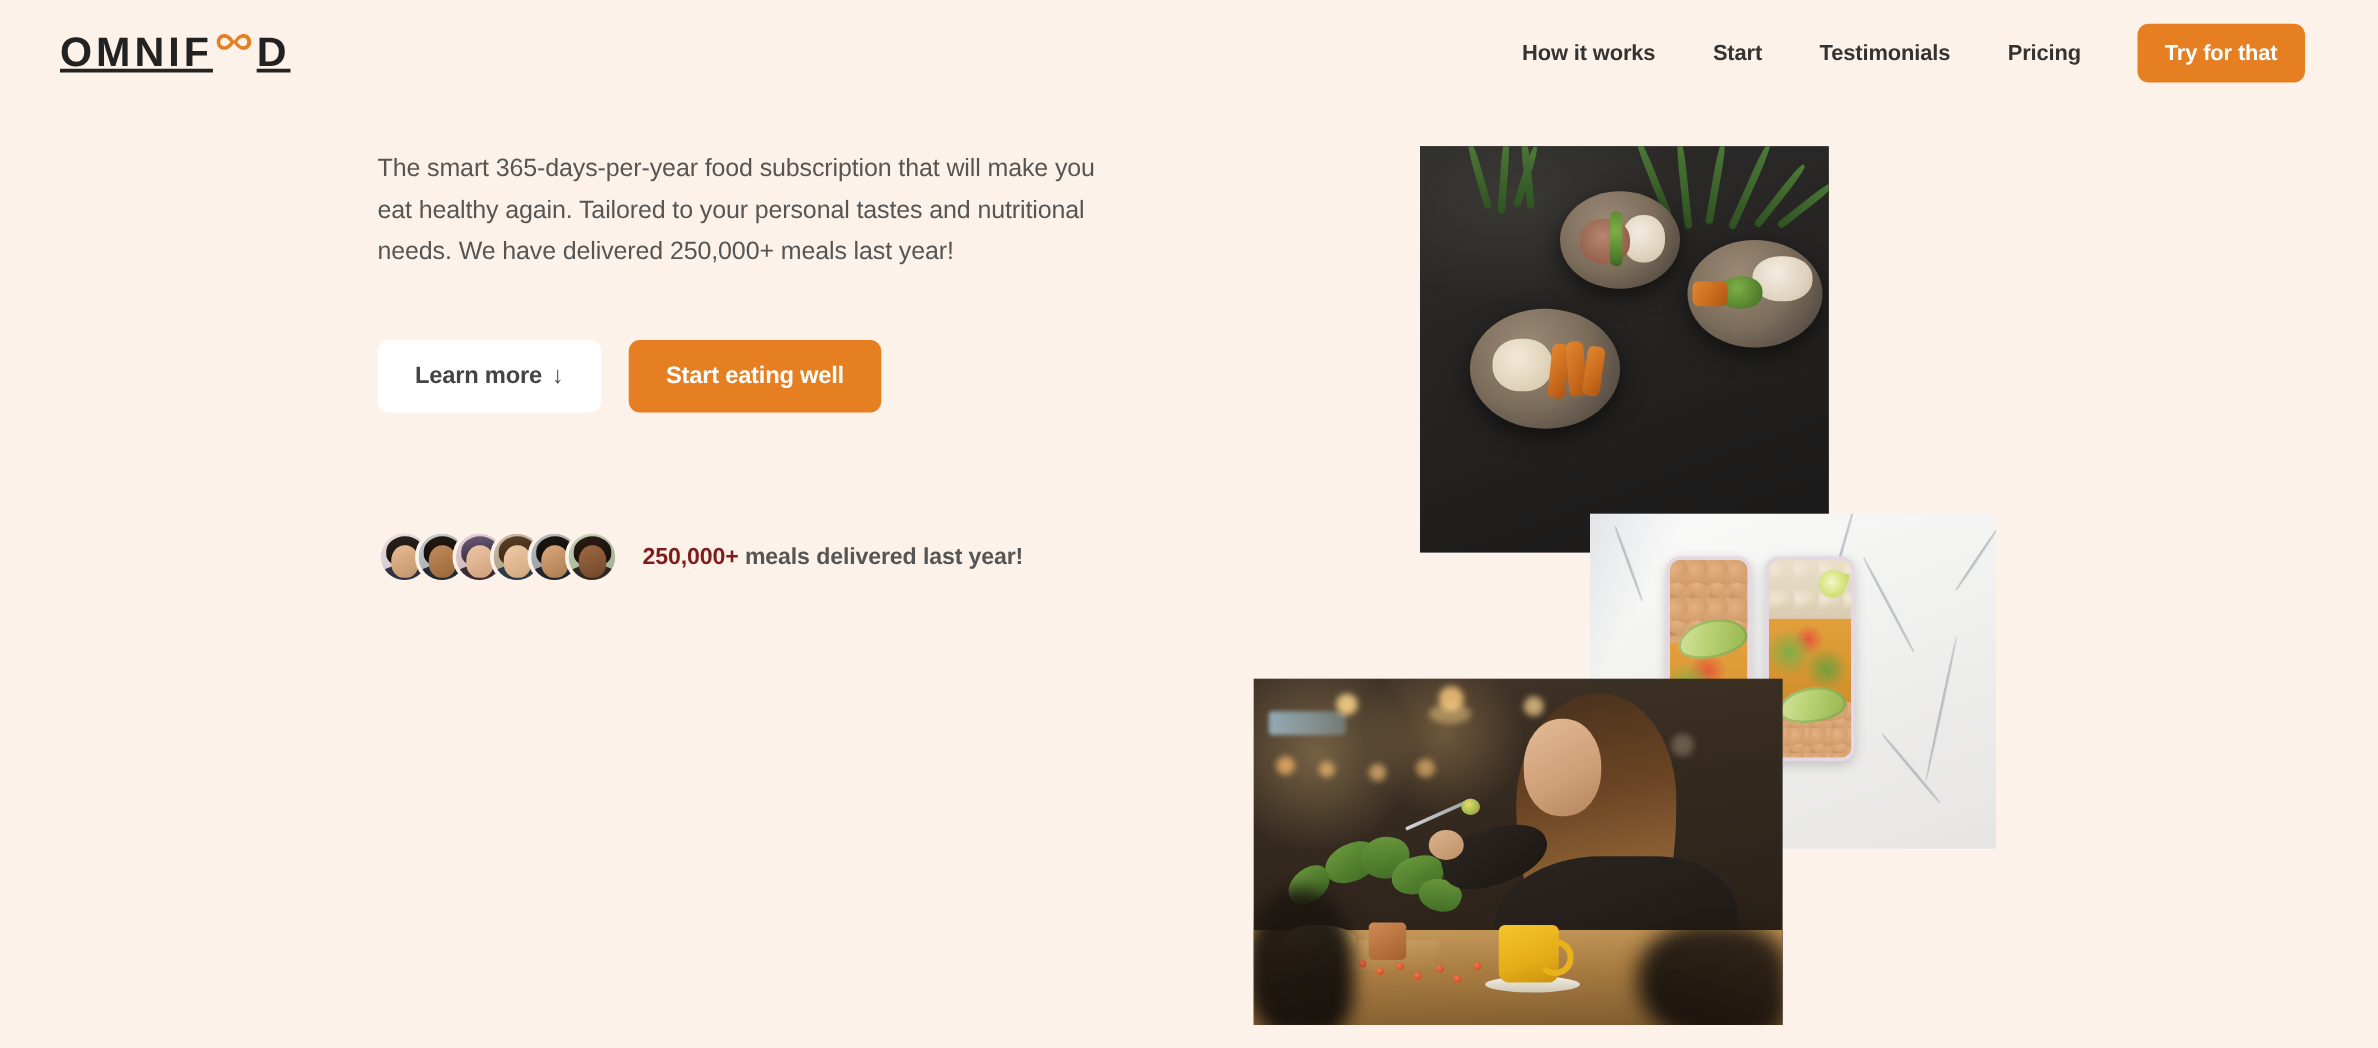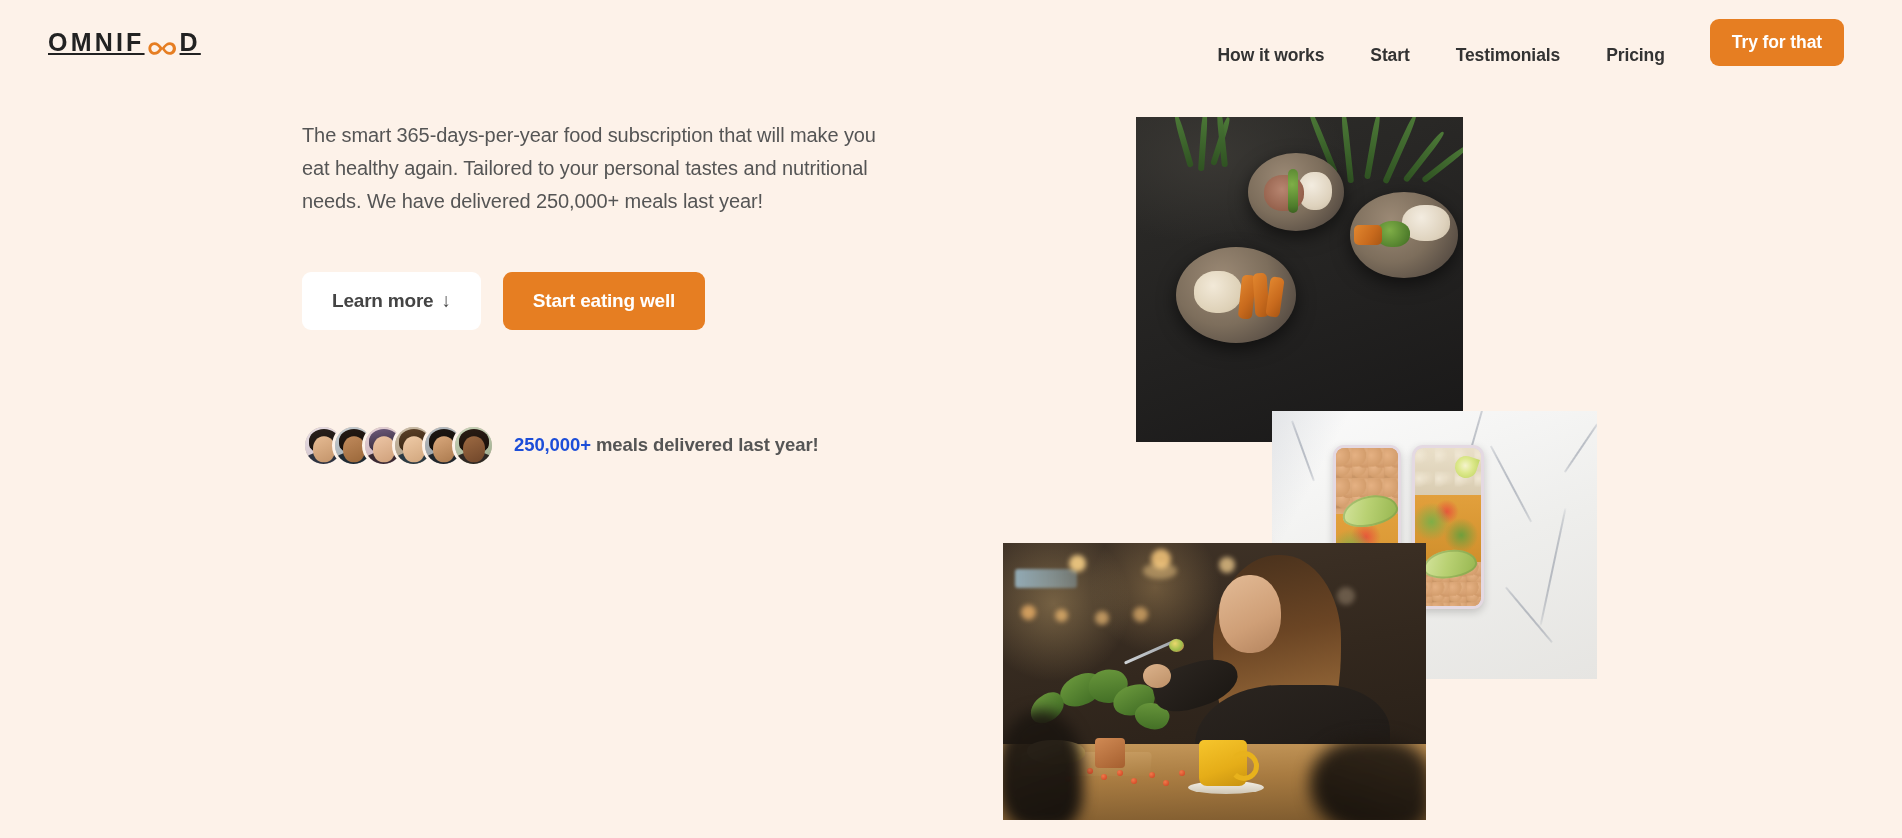--- a/index.html
+++ b/index.html
@@ -22,38 +22,38 @@
     height: 84px;
     display: flex;
     align-items: center;
     justify-content: space-between;
     padding: 0 58px 0 48px;
     background: #fdf2e9;
   }
 
   .logo {
     display: flex;
-    align-items: flex-end;
-    font-size: 25px;
+    align-items: flex-start;
+    font-size: 33px;
     font-weight: 700;
     letter-spacing: 3.2px;
     color: #222;
     user-select: none;
   }
   .logo-infinity {
     display: inline-flex;
     align-items: center;
     margin: 0 2px 0 1px;
     position: relative;
     top: 1px;
   }
 
   .main-nav {
     display: flex;
-    align-items: flex-end;
+    align-items: center;
     gap: 0;
   }
   .nav-link {
     font-size: 17.5px;
     font-weight: 600;
     color: #333;
     text-decoration: none;
     padding: 0 23px;
     white-space: nowrap;
     letter-spacing: -0.1px;
@@ -193,21 +193,21 @@
     border-radius: 50% 50% 0 0;
   }
 
   .delivered-text {
     font-size: 18.5px;
     font-weight: 600;
     color: #555;
     letter-spacing: -0.1px;
   }
   .delivered-text .highlight {
-    color: #1d4ed8;
+    color: #7f1d1d;
     font-weight: 700;
   }
 
   
   .hero-images {
     position: absolute;
     left: 0;
     top: 0;
     width: 1902px;
     height: 754px;

